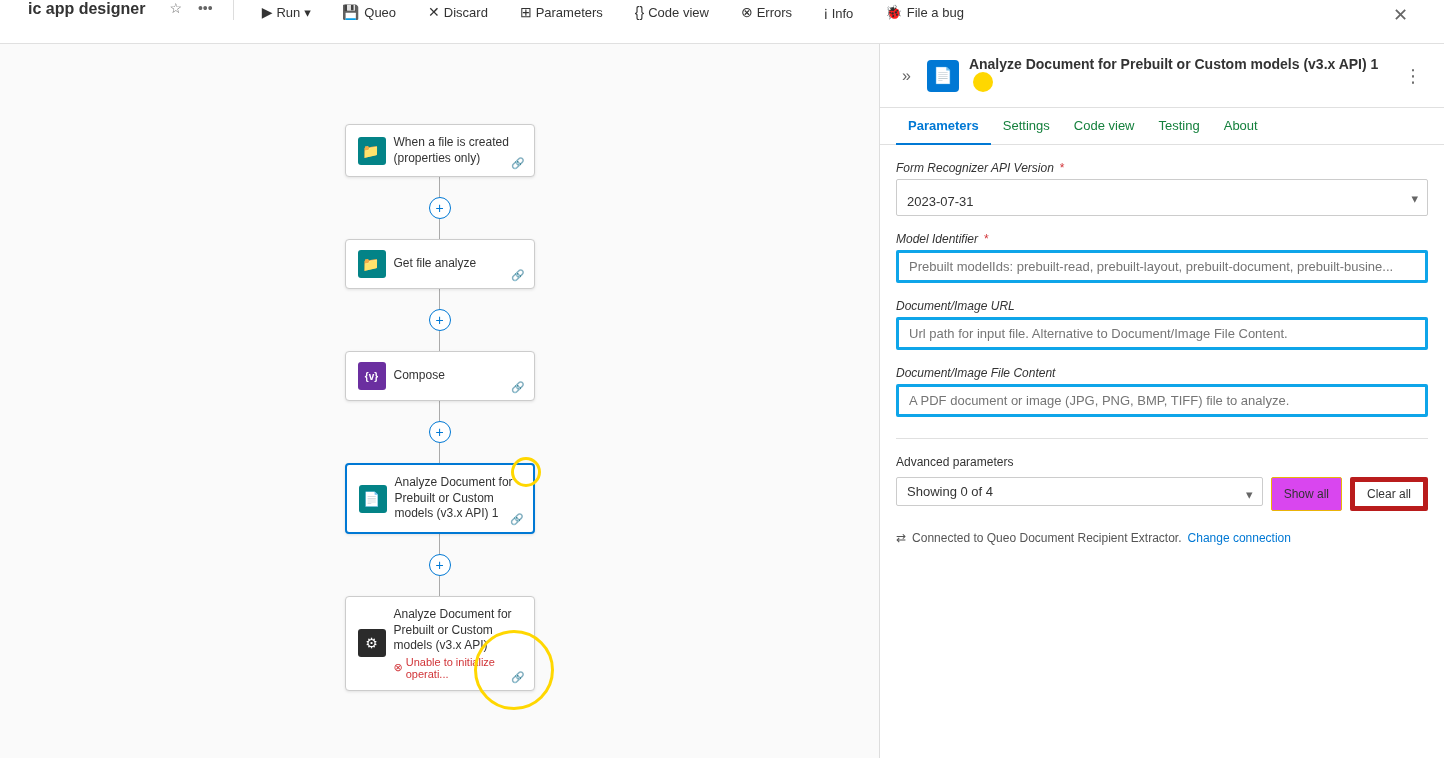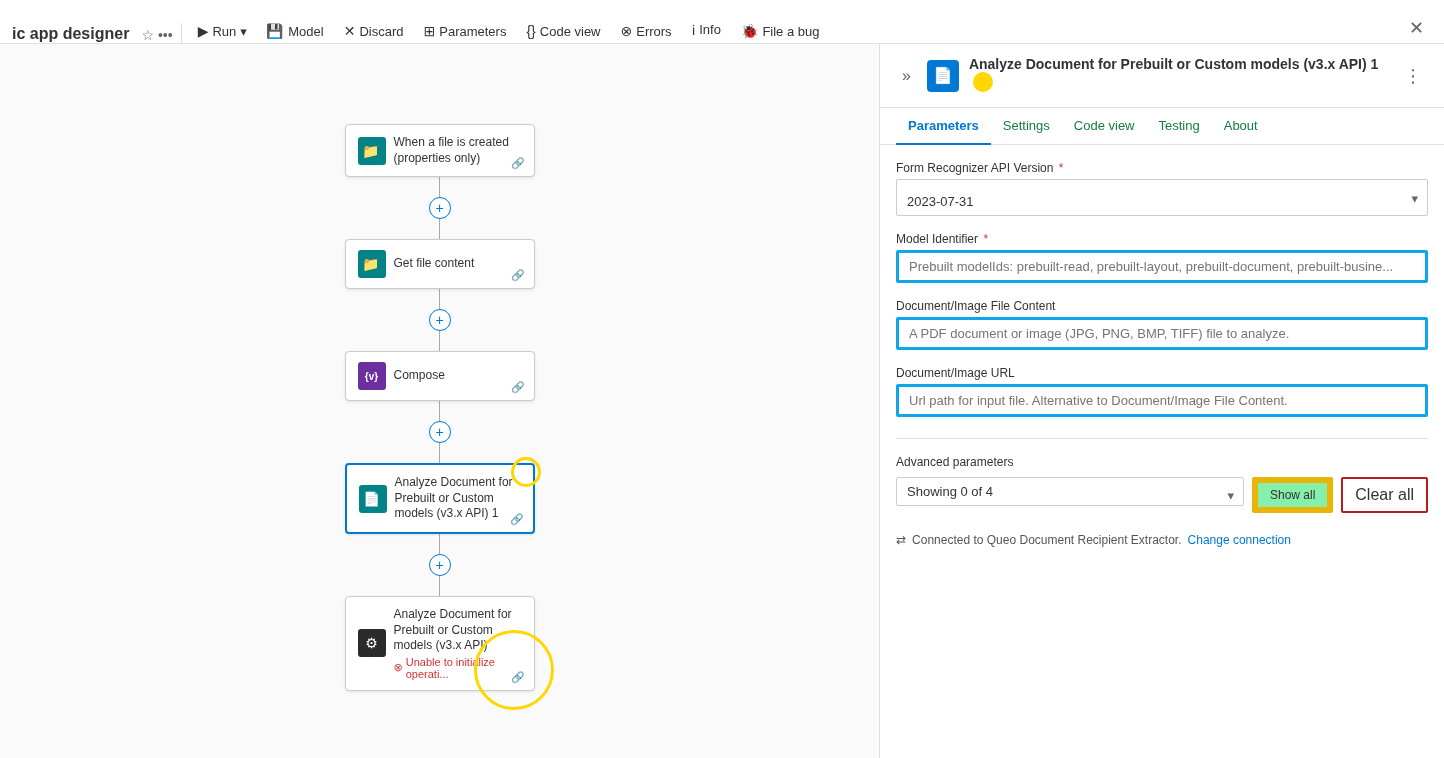--- a/index.html
+++ b/index.html
@@ -4,23 +4,23 @@
   <style>
     * { box-sizing: border-box; margin: 0; padding: 0; }
     body { font-family: 'Segoe UI', Arial, sans-serif; font-size: 13px; background: #f5f5f5; overflow: hidden; height: 758px; width: 1444px; }
 
     
     .top-bar {
       height: 44px;
       background: #fff;
       border-bottom: 1px solid #e0e0e0;
       display: flex;
-      align-items: flex-end;
-      padding: 0 12px;
-      gap: 4px;
+      align-items: flex-start;
+      padding: 0 28px;
+      gap: 16px;
     }
     .top-bar-title {
       font-size: 16px;
       font-weight: 600;
       color: #333;
       margin-right: 8px;
     }
     .top-bar-icon-btn {
       cursor: pointer;
       padding: 4px 8px;
@@ -226,20 +226,21 @@
     }
 
     .field-group {
       margin-bottom: 16px;
     }
     .field-label {
       font-size: 12px;
       color: #333;
       margin-bottom: 4px;
       font-weight: 500;
+      font-style: italic;
     }
     .field-label .required {
       color: #d13438;
       margin-left: 2px;
     }
     .field-input {
       width: 100%;
       border: 3px solid #0ea5e9;
       border-radius: 2px;
       padding: 6px 10px;
@@ -309,33 +310,33 @@
       padding: 6px 30px 6px 10px;
       font-size: 13px;
       color: #333;
       background: #fff;
       outline: none;
       appearance: none;
       cursor: pointer;
     }
     .show-all-btn {
       padding: 5px 12px;
-      border: 6px solid #eab308;
+      border: 1px solid #eab308;
       border-radius: 2px;
-      background: #86efac;
+      background: #d946ef;
       font-size: 12px;
       color: #333;
       cursor: pointer;
     }
     .clear-all-btn {
       padding: 5px 12px;
-      border: 2px solid #b91c1c;
+      border: 5px solid #b91c1c;
       border-radius: 2px;
       background: #fff;
-      font-size: 16px;
+      font-size: 12px;
       color: #333;
       cursor: pointer;
     }
 
     
     .connection-info {
       margin-top: 20px;
       display: flex;
       align-items: center;
       gap: 6px;
@@ -379,21 +380,21 @@
   <span style="color:#666;font-size:14px;">☆</span>
   <span style="color:#666;font-size:14px;">•••</span>
   <div class="separator"></div>
   <button class="top-bar-icon-btn">
     <span class="icon">▶</span>
     <span>Run</span>
     <span>▾</span>
   </button>
   <button class="top-bar-icon-btn">
     <span class="icon">💾</span>
-    <span>Model</span>
+    <span>Queo</span>
   </button>
   <button class="top-bar-icon-btn">
     <span class="icon">✕</span>
     <span>Discard</span>
   </button>
   <button class="top-bar-icon-btn">
     <span class="icon">⊞</span>
     <span>Parameters</span>
   </button>
   <button class="top-bar-icon-btn">
@@ -427,21 +428,21 @@
       </div>
 
       <div class="connector">
         <div class="connector-line"></div>
         <div class="connector-plus">+</div>
         <div class="connector-line"></div>
       </div>
 
       <div class="flow-node">
         <div class="flow-node-icon icon-teal">📁</div>
-        <div class="flow-node-label">Get file content</div>
+        <div class="flow-node-label">Get file analyze</div>
         <span class="flow-node-link-icon">🔗</span>
       </div>
 
       <div class="connector">
         <div class="connector-line"></div>
         <div class="connector-plus">+</div>
         <div class="connector-line"></div>
       </div>
 
       <div class="flow-node">
@@ -536,30 +537,30 @@
       <div class="field-group">
         <div class="field-label">
           <span>Model Identifier</span>
           <span class="required">*</span>
         </div>
         <input class="field-input" placeholder="Prebuilt modelIds: prebuilt-read, prebuilt-layout, prebuilt-document, prebuilt-busine..." style="">
       </div>
 
       <div class="field-group">
         <div class="field-label">
-          <span>Document/Image File Content</span>
-        </div>
-        <input class="field-input" placeholder="A PDF document or image (JPG, PNG, BMP, TIFF) file to analyze." style="">
+          <span>Document/Image URL</span>
+        </div>
+        <input class="field-input" placeholder="Url path for input file. Alternative to Document/Image File Content." style="">
       </div>
 
       <div class="field-group">
         <div class="field-label">
-          <span>Document/Image URL</span>
-        </div>
-        <input class="field-input" placeholder="Url path for input file. Alternative to Document/Image File Content." style="">
+          <span>Document/Image File Content</span>
+        </div>
+        <input class="field-input" placeholder="A PDF document or image (JPG, PNG, BMP, TIFF) file to analyze." style="">
       </div>
 
       <div class="advanced-section">
         <div class="advanced-label">Advanced parameters</div>
         <div class="advanced-controls">
           <div class="advanced-select-wrapper">
             <select class="advanced-select">
               <option>Showing 0 of 4</option>
             </select>
           </div>

